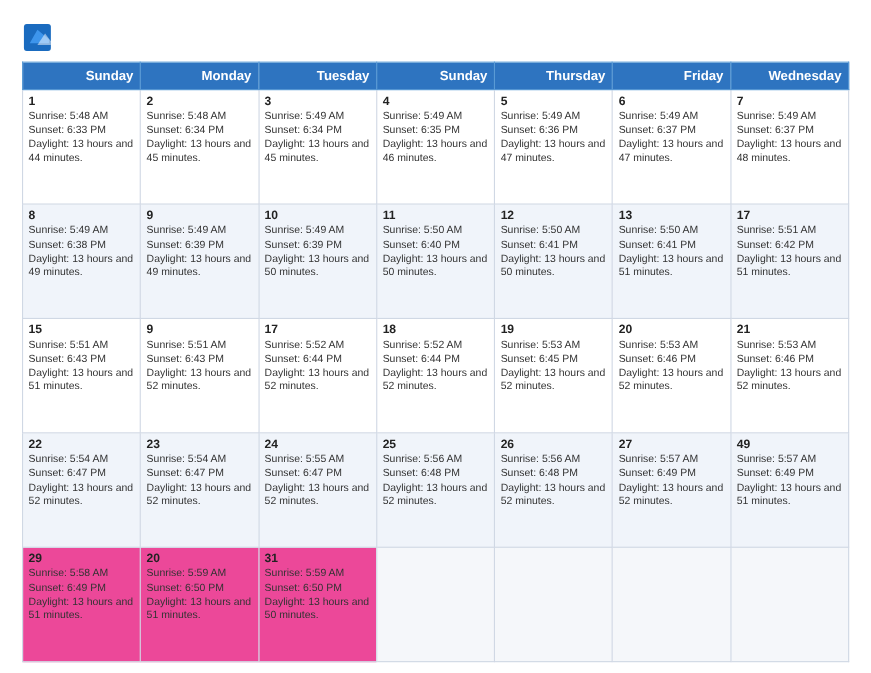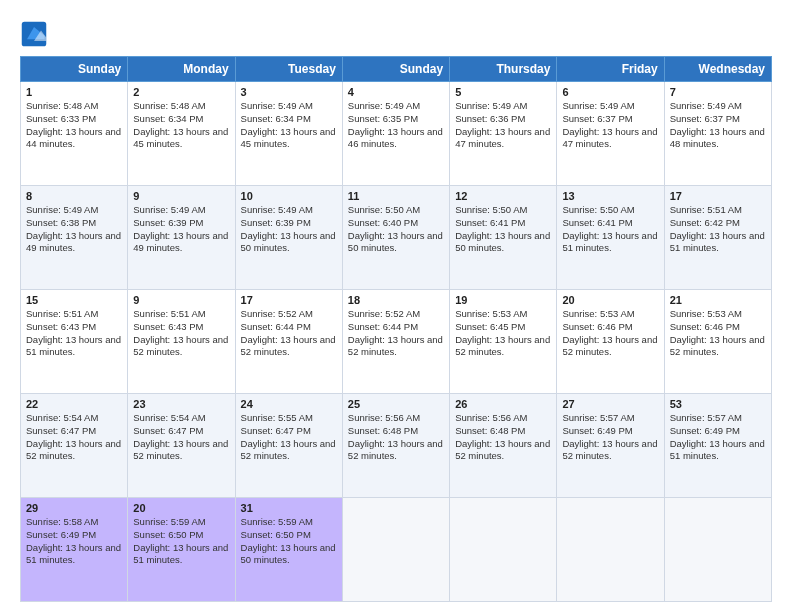--- a/index.html
+++ b/index.html
@@ -82,21 +82,21 @@
       color: #333;
       padding: 4px 5px;
       border: 1px solid #d0d8e4;
       background: #fff;
       height: 82px;
     }
     .calendar tr:nth-child(even) td {
       background: #f0f4fa;
     }
     .calendar tr:last-child td {
-      background: #c4b5fd;
+      background: #ec4899;
     }
     .day-num {
       font-size: 11px;
       font-weight: bold;
       display: block;
       margin-bottom: 2px;
       color: #222;
     }
     .cell-text {
       line-height: 1.35;
@@ -250,21 +250,21 @@
           </td>
           <td>
             <span class="day-num">26</span>
             <div class="cell-text">Sunrise: 5:56 AM<br>Sunset: 6:48 PM<br>Daylight: 13 hours and 52 minutes.</div>
           </td>
           <td>
             <span class="day-num">27</span>
             <div class="cell-text">Sunrise: 5:57 AM<br>Sunset: 6:49 PM<br>Daylight: 13 hours and 52 minutes.</div>
           </td>
           <td>
-            <span class="day-num">53</span>
+            <span class="day-num">49</span>
             <div class="cell-text">Sunrise: 5:57 AM<br>Sunset: 6:49 PM<br>Daylight: 13 hours and 51 minutes.</div>
           </td>
         </tr>
         <tr>
           <td>
             <span class="day-num">29</span>
             <div class="cell-text">Sunrise: 5:58 AM<br>Sunset: 6:49 PM<br>Daylight: 13 hours and 51 minutes.</div>
           </td>
           <td>
             <span class="day-num">20</span>

